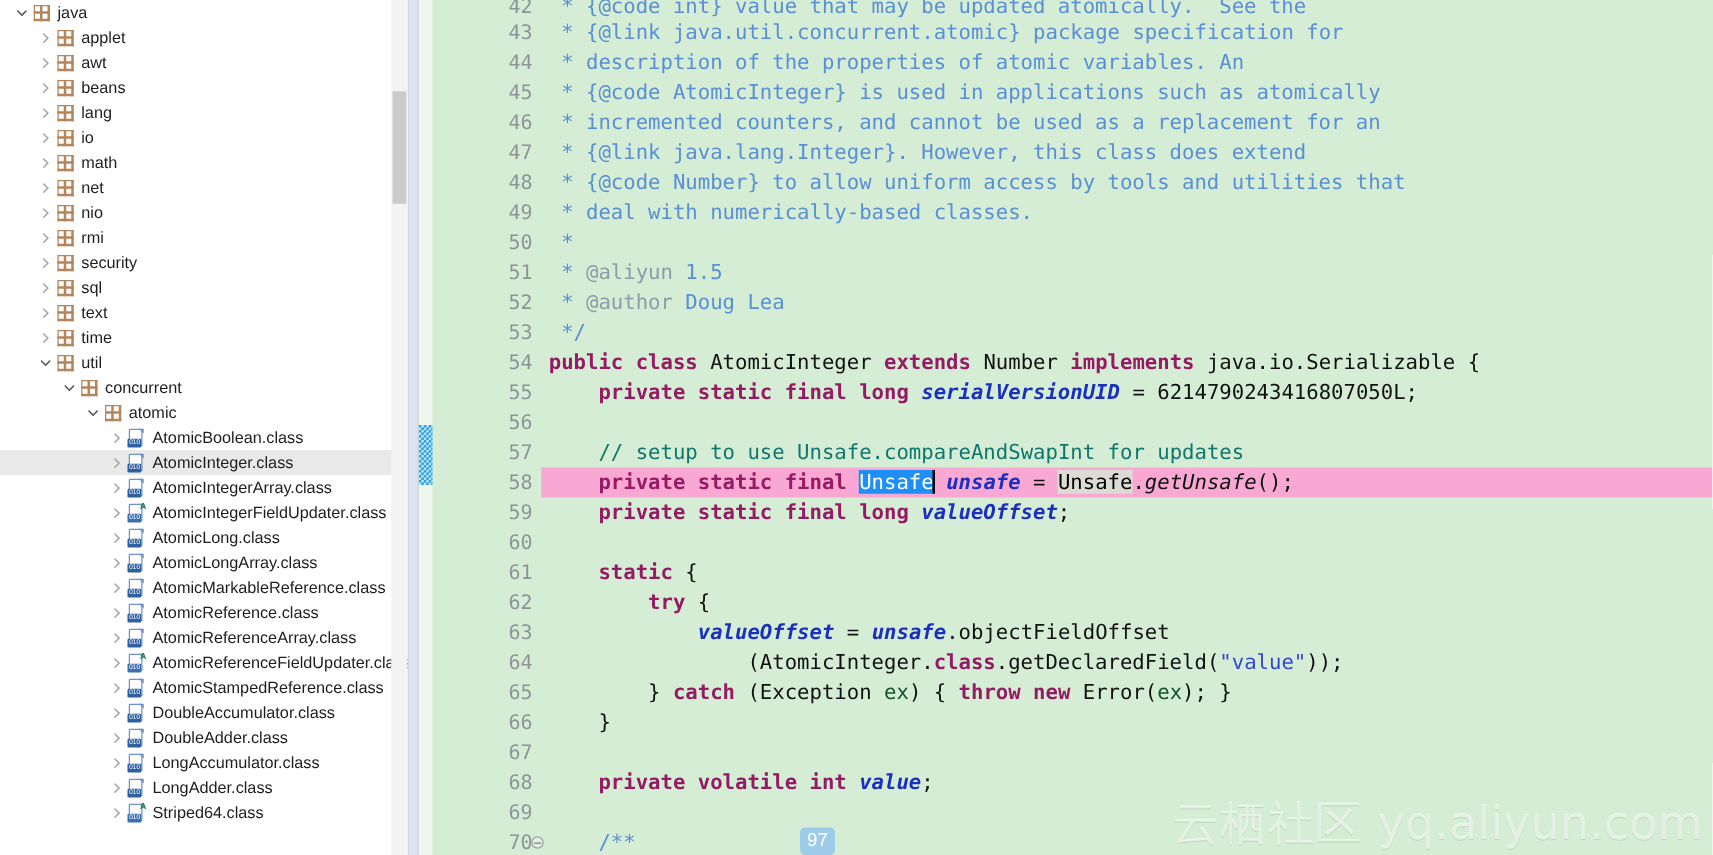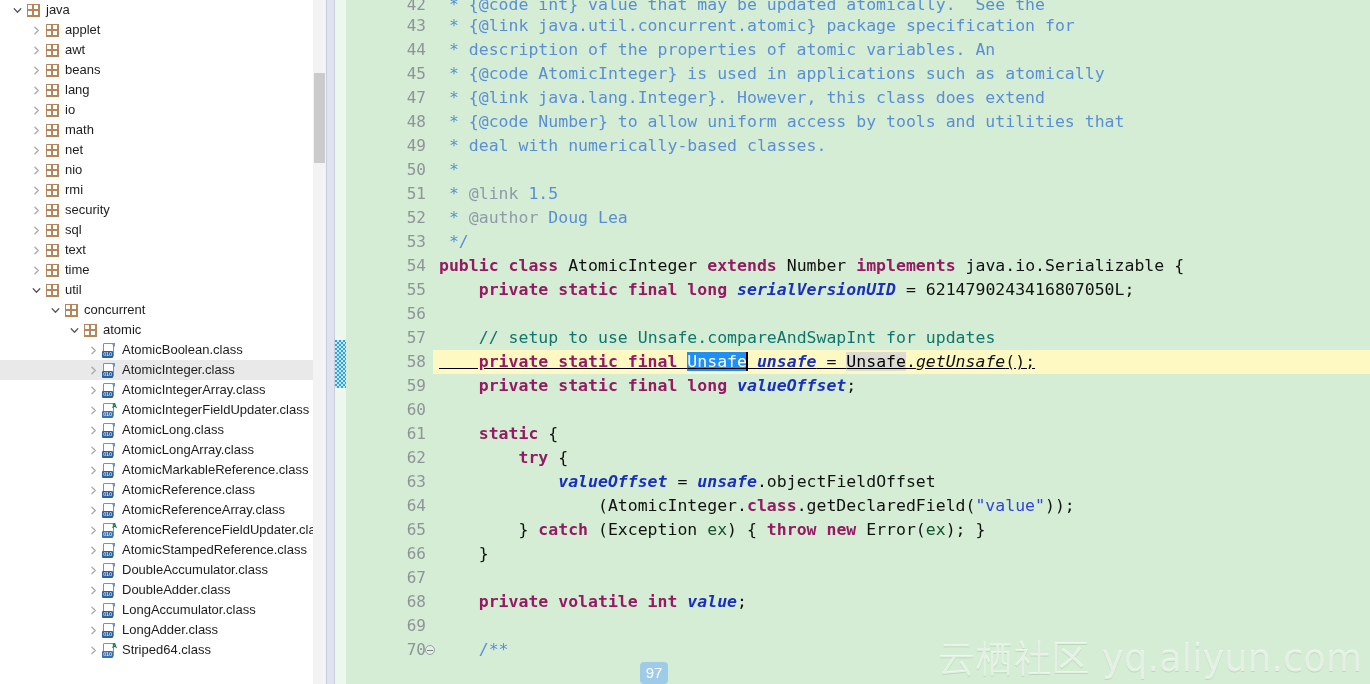--- a/index.html
+++ b/index.html
@@ -116,21 +116,21 @@
   #code-area {
     position: absolute; left: 0; top: 0; width: 100%; height: 684px;
     font-family: "DejaVu Sans Mono", "Liberation Mono", monospace;
     font-size: 16.5px;
     line-height: 24px;
   }
   .cline {
     position: relative; height: 24px; line-height: 24px;
     white-space: pre; display: flex; align-items: stretch; padding-left: 40px;
   }
-  .cline.current .code { background: #fef9c3; text-decoration: underline; }
+  .cline.current .code { background: #f9a8d4; }
   .cline.current .lnum { background: transparent; }
   .lnum {
     flex: 0 0 58px; width: 58px; text-align: right;
     padding-right: 7px; color: #8f9499; font-size: 16px;
     font-family: "DejaVu Sans Mono", "Liberation Mono", monospace;
     position: relative;
   }
   .fold-mark {
     position: absolute; right: -2px; top: 7px;
     width: 10px; height: 10px; border: 1px solid #9aa0a6;
@@ -796,25 +796,26 @@
   <div id="editor">
     <div id="gutter-bg"></div>
     <div id="change-strip">
       <div id="change-marker"></div>
     </div>
     <div id="code-area">
         <div class="cline" style="height: 14px; line-height: 10px; overflow: hidden;"><span class="lnum">42</span><span class="code"><span class="cmt"> * {@code int} value that may be updated atomically.  See the</span></span></div>
         <div class="cline"><span class="lnum">43</span><span class="code"><span class="cmt"> * </span><span class="cmt">{@link java.util.concurrent.atomic}</span><span class="cmt"> package specification for</span></span></div>
         <div class="cline"><span class="lnum">44</span><span class="code"><span class="cmt"> * description of the properties of atomic variables. An</span></span></div>
         <div class="cline"><span class="lnum">45</span><span class="code"><span class="cmt"> * {@code AtomicInteger} is used in applications such as atomically</span></span></div>
+        <div class="cline"><span class="lnum">46</span><span class="code"><span class="cmt"> * incremented counters, and cannot be used as a replacement for an</span></span></div>
         <div class="cline"><span class="lnum">47</span><span class="code"><span class="cmt"> * {@link java.lang.Integer}. However, this class does extend</span></span></div>
         <div class="cline"><span class="lnum">48</span><span class="code"><span class="cmt"> * {@code Number} to allow uniform access by tools and utilities that</span></span></div>
         <div class="cline"><span class="lnum">49</span><span class="code"><span class="cmt"> * deal with numerically-based classes.</span></span></div>
         <div class="cline"><span class="lnum">50</span><span class="code"><span class="cmt"> *</span></span></div>
-        <div class="cline"><span class="lnum">51</span><span class="code"><span class="cmt"> * </span><span class="tag">@link</span><span class="cmt"> 1.5</span></span></div>
+        <div class="cline"><span class="lnum">51</span><span class="code"><span class="cmt"> * </span><span class="tag">@aliyun</span><span class="cmt"> 1.5</span></span></div>
         <div class="cline"><span class="lnum">52</span><span class="code"><span class="cmt"> * </span><span class="tag">@author</span><span class="cmt"> Doug Lea</span></span></div>
         <div class="cline"><span class="lnum">53</span><span class="code"><span class="cmt"> */</span></span></div>
         <div class="cline"><span class="lnum">54</span><span class="code"><span class="kw">public class </span><span class="plain">AtomicInteger </span><span class="kw">extends </span><span class="plain">Number </span><span class="kw">implements </span><span class="plain">java.io.Serializable {</span></span></div>
         <div class="cline"><span class="lnum">55</span><span class="code"><span class="kw">    private static final long </span><span class="fld">serialVersionUID</span><span class="plain"> = </span><span class="num">6214790243416807050L</span><span class="plain">;</span></span></div>
         <div class="cline"><span class="lnum">56</span><span class="code"></span></div>
         <div class="cline"><span class="lnum">57</span><span class="code"><span class="plain">    </span><span class="cmt2">// setup to use Unsafe.compareAndSwapInt for updates</span></span></div>
         <div class="cline current"><span class="lnum">58</span><span class="code"><span class="kw">    private static final </span><span class="sel">Unsafe</span><span class="caret"></span><span class="plain"> </span><span class="fld">unsafe</span><span class="plain"> = </span><span class="occ">Unsafe</span><span class="plain">.</span><span class="mth">getUnsafe</span><span class="plain">();</span></span></div>
         <div class="cline"><span class="lnum">59</span><span class="code"><span class="kw">    private static final long </span><span class="fld">valueOffset</span><span class="plain">;</span></span></div>
         <div class="cline"><span class="lnum">60</span><span class="code"></span></div>
         <div class="cline"><span class="lnum">61</span><span class="code"><span class="kw">    static </span><span class="plain">{</span></span></div>

